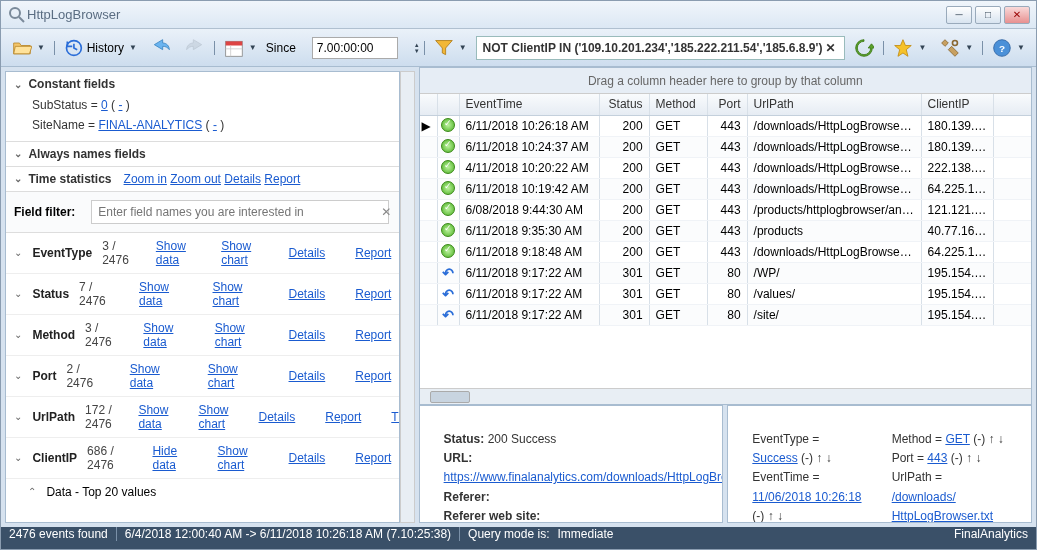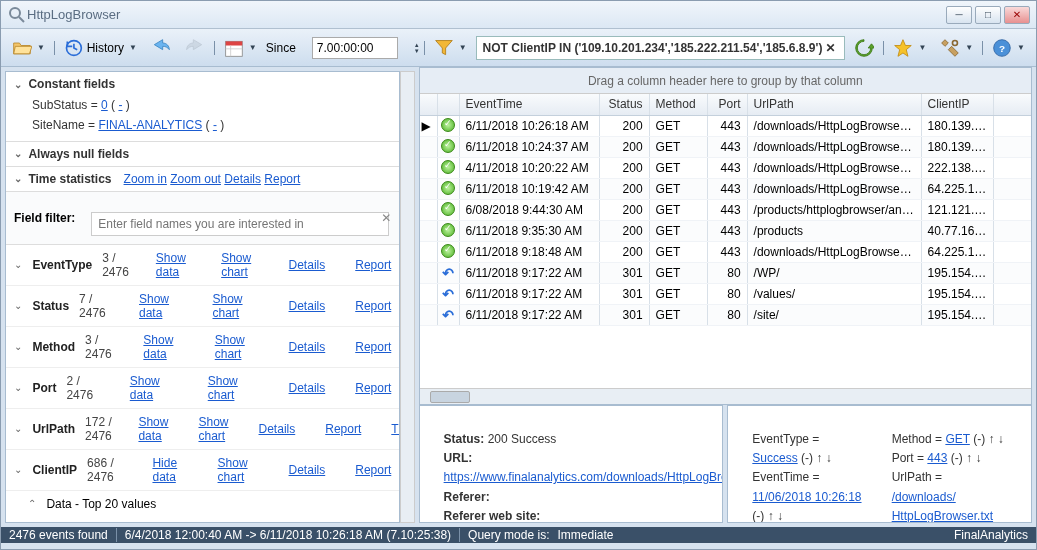--- a/index.html
+++ b/index.html
@@ -23,40 +23,40 @@
 .section-header { display:flex; align-items:center; gap:6px; font-weight:bold; color:#333;}
 .section-header .chev { font-size:10px; color:#666;}
 .section-body { padding:4px 0 0 18px; color:#333; line-height:1.7;}
 .link { color:#1a5bd0; text-decoration:underline; cursor:pointer;}
 .stat-row { display:flex; align-items:center; gap:10px; padding:6px 8px; border-bottom:1px solid #eee;}
 .stat-row .chev { font-size:10px; color:#666;}
 .stat-name { font-weight:bold; color:#222;}
 .stat-count { color:#444;}
 .field-filter-row { display:flex; align-items:center; padding:8px; gap:16px; border-bottom:1px solid #ddd; background:#fafbfc;}
 .field-filter-row label { font-weight:bold;}
-.field-filter-row input { flex:1; height:24px; border:1px solid #ccc; padding:0 6px; color:#999;margin-top:12px;}
+.field-filter-row input { flex:1; height:24px; border:1px solid #ccc; padding:0 6px; color:#999;}
 .rightpane { flex:1; display:flex; flex-direction:column; margin:0 4px 4px 4px; gap:0;}
 .gridwrap { flex:1; background:#fff; border:1px solid #a8bcd0; display:flex; flex-direction:column; overflow:hidden;}
 .groupbar { height:26px; background:#e6edf5; color:#666; display:flex; align-items:center; justify-content:center; border-bottom:1px solid #ccc; font-style:normal;}
 .gridhead { display:flex; background:linear-gradient(#f9fbfd,#e6ecf3); border-bottom:1px solid #c4d0dc; height:22px;}
 .gridhead div, .gridrow div { border-right:1px solid #d8e0e8; padding:3px 6px; white-space:nowrap; overflow:hidden; text-overflow:ellipsis;}
 .gridhead div { color:#333; font-weight:normal;}
 .gridbody { overflow-y:auto; flex:1;}
 .gridrow { display:flex; height:21px; border-bottom:1px solid #f0f3f7;}
 .gridrow:nth-child(even){ background:#fbfcfd;}
 .col-sel{width:18px;padding:3px 2px!important;} .col-ico{width:22px;padding:2px!important;text-align:center;} .col-time{width:140px;} .col-status{width:50px;text-align:right;} .col-method{width:58px;} .col-port{width:40px;text-align:right;} .col-url{width:174px;} .col-ip{width:72px;}
 .status-ok { width:14px;height:14px;border-radius:50%;background:radial-gradient(#bdf2a0,#4ab020);border:1px solid #3a8818;display:inline-block;position:relative;}
 .status-ok::after{content:"✓";color:#fff;font-size:9px;position:absolute;left:2px;top:-1px;}
 .status-redir { color:#2a6dd8; font-size:14px; font-weight:bold;}
 .hscroll { height:16px; background:#e8eef4; border-top:1px solid #ccc; display:flex; align-items:center;}
 .hscroll .thumb{height:12px;width:40px;background:#c8d4e0;margin-left:10px;border:1px solid #aaa;border-radius:2px;}
 .bottompanes { display:flex; height:118px; gap:4px;}
 .detailpane { flex:1; background:#fff; border:1px solid #a8bcd0; padding:24px; overflow:auto; line-height:1.6; color:#333;}
 .detailpane .lbl { font-weight:bold;}
-.statusbar { height:16px; background:#3a5068; color:#fff; display:flex; align-items:center; padding:0 8px; font-size:11px; gap:8px;}
+.statusbar { height:22px; background:#3a5068; color:#fff; display:flex; padding:0 8px; font-size:11px; gap:8px;}
 .statusbar .spacer{flex:1;}
 .sep { width:1px; height:14px; background:#7a90a8;}
 .since-box { display:flex; align-items:center; gap:16px;}
 .since-box input { width:86px; height:22px; border:1px solid #aaa; padding:0 4px;}
 .spinner { display:flex; flex-direction:column;}
 .spinner span{font-size:6px;line-height:6px;cursor:pointer;color:#345;}
 svg { display:block;}
 </style>
 </head>
 <body>
@@ -171,21 +171,21 @@
         <span>Constant fields</span>
       </div>
       <div class="section-body" id="constant-rows">
           <div><span>SubStatus</span>  =  <span class="link">0</span>  <span>( </span><span class="link">-</span><span> )</span></div>
           <div><span>SiteName</span>  =  <span class="link">FINAL-ANALYTICS</span>  <span>( </span><span class="link">-</span><span> )</span></div>
         </div>
     </div>
     <div class="section">
       <div class="section-header">
         <span class="chev">⌄</span>
-        <span>Always null fields</span>
+        <span>Always names fields</span>
       </div>
     </div>
     <div class="section">
       <div class="section-header" style="font-weight:bold">
         <span class="chev">⌄</span>
         <span>Time statistics</span>
         <span id="time-links" style="font-weight:normal;margin-left:6px"><span class="link">Zoom in</span>   <span class="link">Zoom out</span>   <span class="link">Details</span>   <span class="link">Report</span></span>
       </div>
     </div>
     <div class="field-filter-row">

